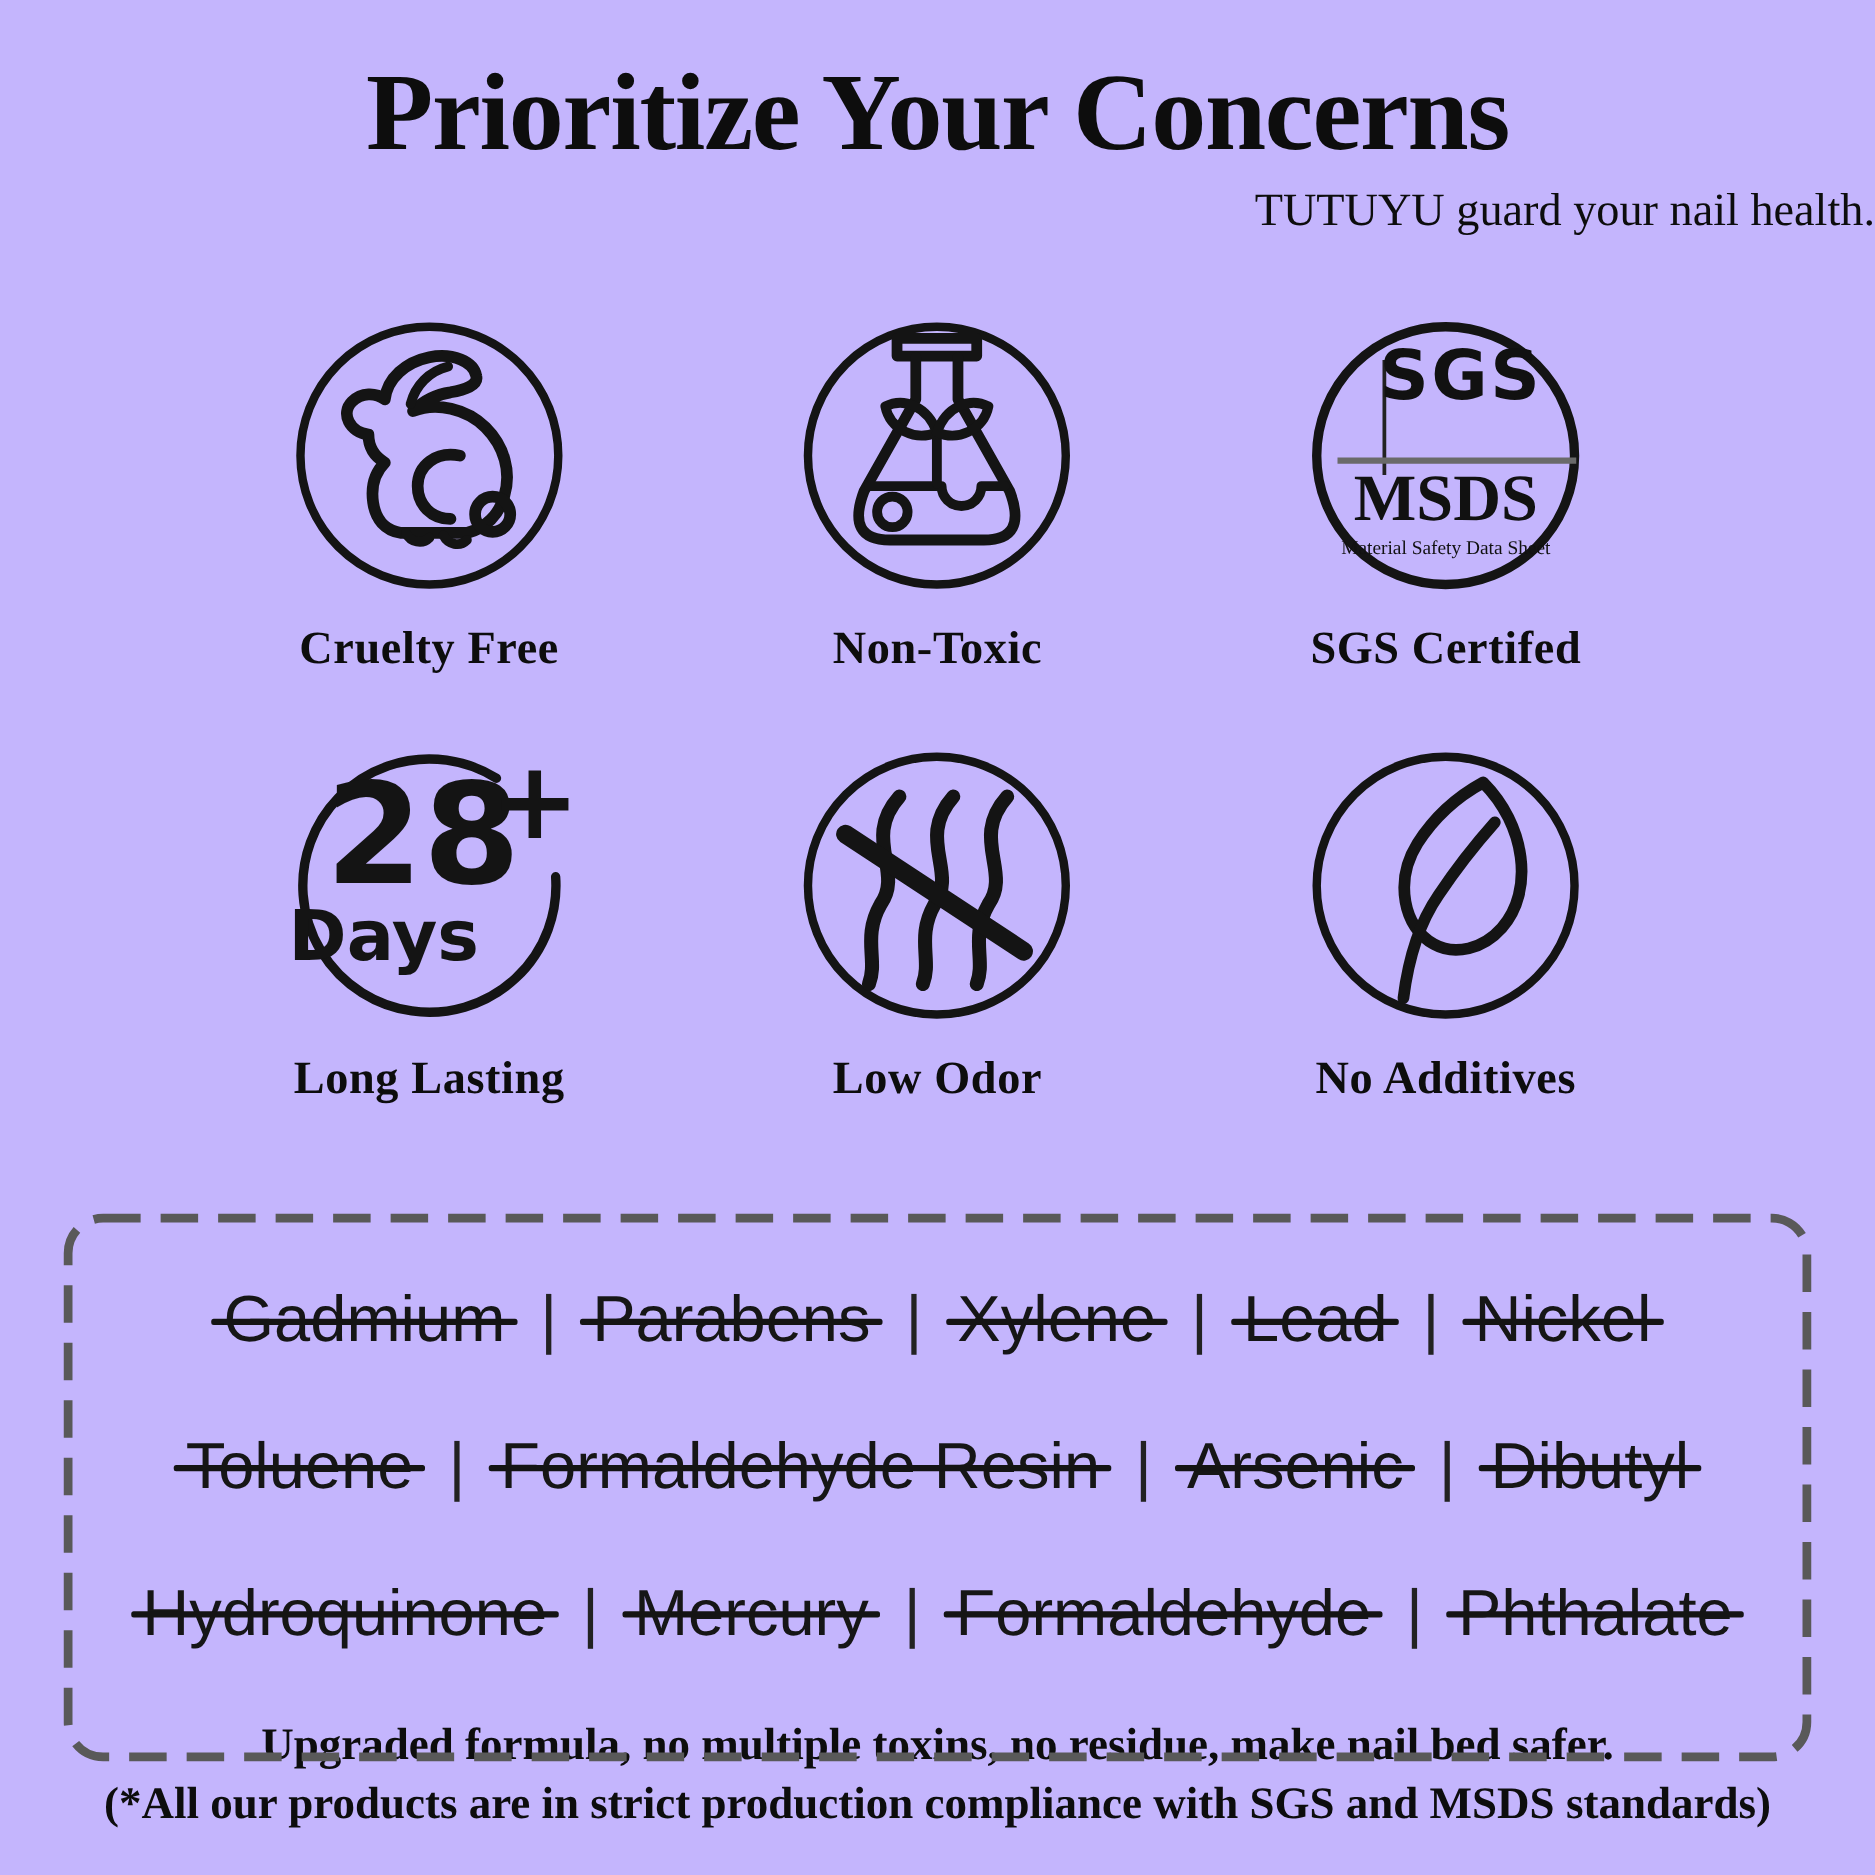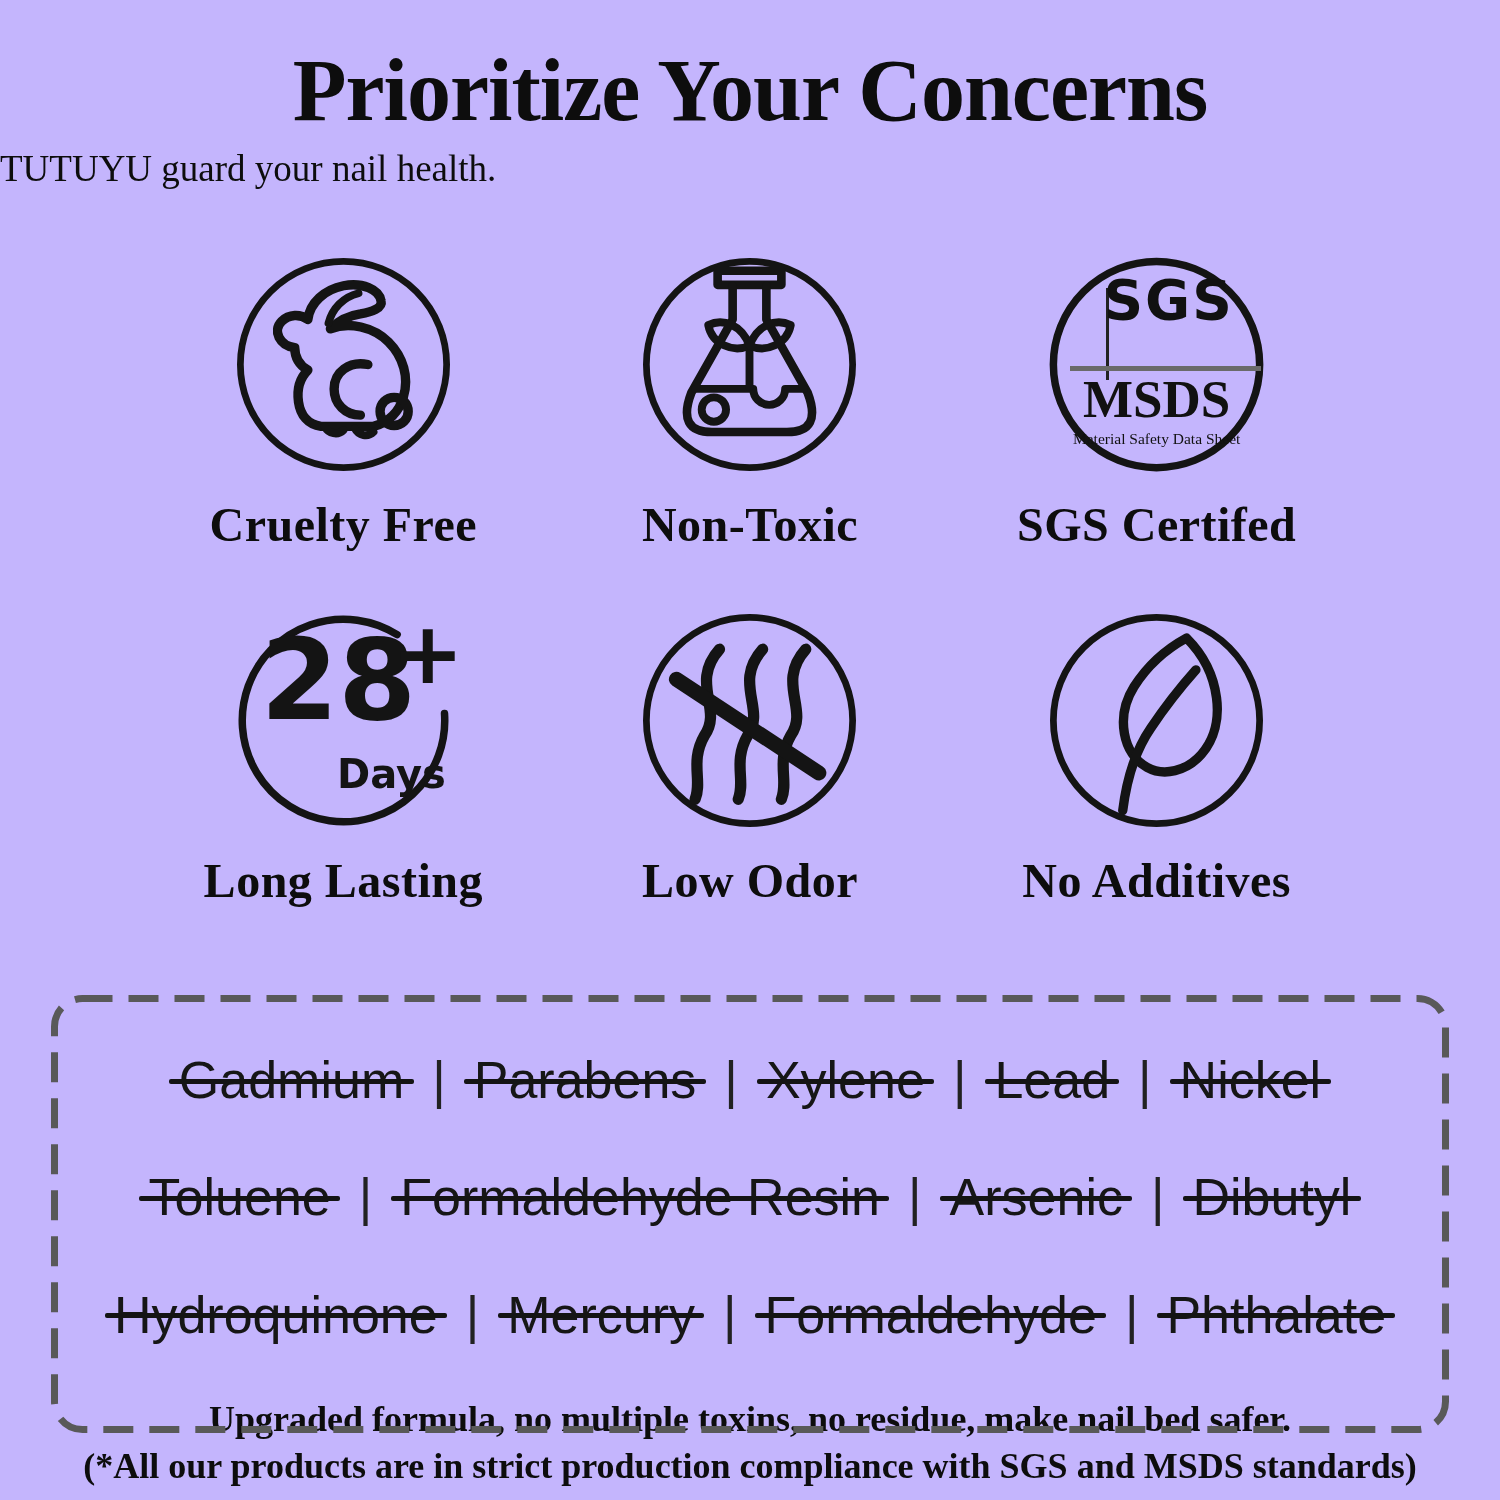--- a/index.html
+++ b/index.html
@@ -16,38 +16,38 @@
     margin-top:40px;
     text-align:center;
     font-size:88px;
     font-weight:700;
     letter-spacing:-1px;
     line-height:1.15;
     color:#0d0d0d;
   }
   .page-subtitle {
     margin-top:6px;
-    text-align:left;
+    text-align:right;
     font-size:37px;
     font-weight:400;
     color:#0d0d0d;
   }
   .features-grid {
     width:1220px;
     margin:62px auto 0;
     display:grid;
     grid-template-columns:repeat(3,1fr);
     row-gap:56px;
   }
   .feature-cell { display:flex; flex-direction:column; align-items:center; }
   .icon-box { position:relative; width:225px; height:225px; }
   .icon-box svg { position:absolute; inset:0; width:100%; height:100%; }
   .feature-label {
     margin-top:20px;
-    font-size:48px;
+    font-size:37px;
     font-weight:700;
     letter-spacing:0.5px;
     color:#0d0d0d;
     white-space:nowrap;
   }
   
   .sgs-vline { position:absolute; left:62px; top:36px; width:3px; height:92px; background:#222; }
   .sgs-top {
     position:absolute; top:16px; left:0; right:0;
     text-align:center; padding-left:24px;
@@ -75,23 +75,23 @@
     font-family:"DejaVu Sans", sans-serif;
     font-weight:700; font-size:112px; line-height:1; color:#141414;
   }
   .d28-plus {
     position:absolute; top:2px; right:-8px;
     font-family:"DejaVu Sans", sans-serif;
     font-weight:700; font-size:86px; line-height:1; color:#141414;
   }
   .d28-unit {
     position:absolute; top:126px; left:0; right:10px;
-    text-align:right;
-    font-family:"DejaVu Sans", sans-serif;
-    font-weight:700; font-size:40px; line-height:1; color:#141414;margin-top:20px;
+    text-align:left;
+    font-family:"DejaVu Sans", sans-serif;
+    font-weight:700; font-size:56px; line-height:1; color:#141414;
   }
   
   .chem-box {
     position:relative;
     width:1400px; height:440px;
     margin:86px auto 0;
     padding-top:50px;
     text-align:center;
   }
   .chem-box .box-border { position:absolute; inset:0; width:100%; height:100%; }

